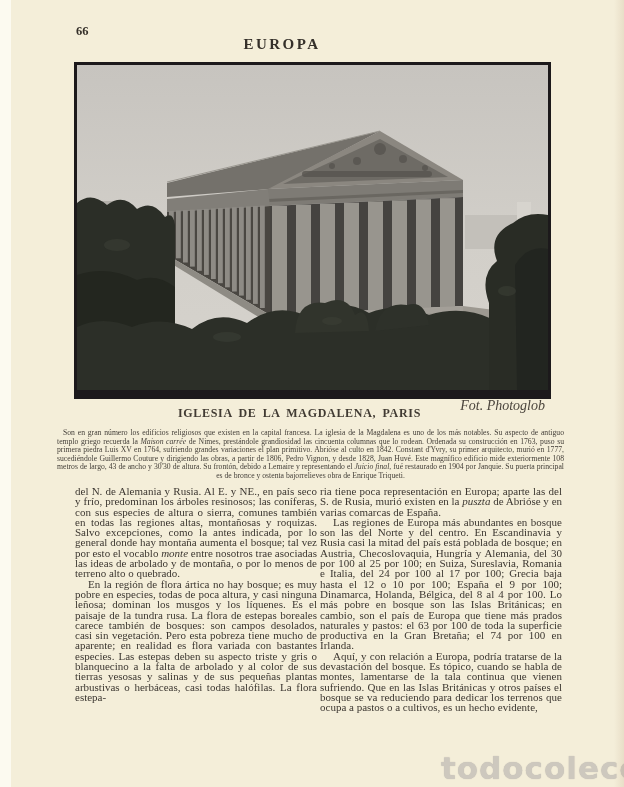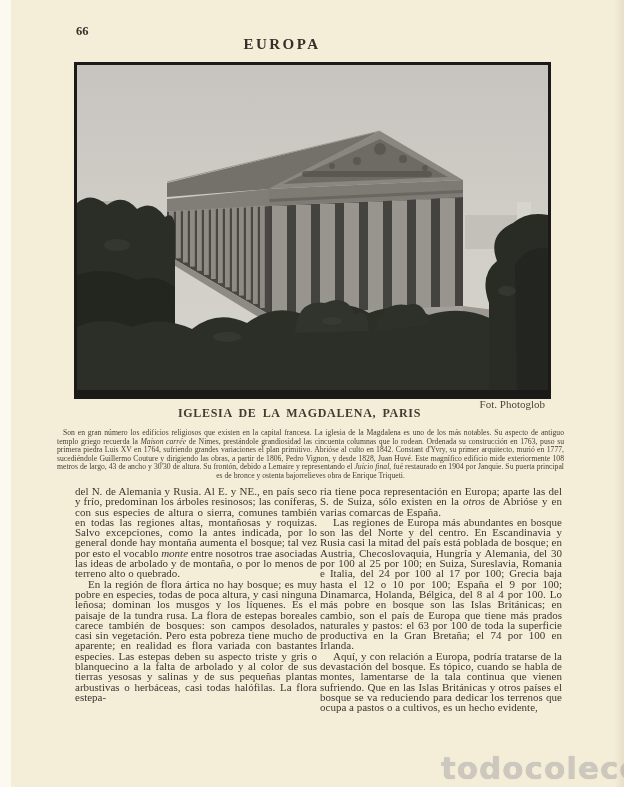--- a/index.html
+++ b/index.html
@@ -9,21 +9,21 @@
   .edge-strip{position:absolute;left:0;top:0;width:11px;height:100%;background:#fcfaf0;}
   .page::after{content:'';position:absolute;top:0;right:0;width:10px;height:100%;
         background:linear-gradient(90deg,rgba(180,160,130,0) 0%,rgba(180,150,120,.18) 100%);pointer-events:none;}
   .page-number{position:absolute;left:76px;top:24px;font-weight:bold;font-size:12.5px;color:#35302a;}
   .header-title{position:absolute;left:0;top:36px;width:564px;text-align:center;
         font-weight:bold;font-size:15px;letter-spacing:2.5px;color:#35302a;}
   .photo-frame{position:absolute;left:74px;top:62px;width:471px;height:325px;
         border:3px solid #1c191b;border-bottom-width:9px;background:#cfccc7;}
   .photo-frame svg{display:block;width:471px;height:325px;}
   .credit{position:absolute;top:398px;left:300px;width:245px;text-align:right;
-        font-size:11px;color:#4b453d;}
+        font-style:italic;font-size:14px;color:#4b453d;}
   .photo-caption{position:absolute;top:406px;left:74px;width:451px;text-align:center;
         font-weight:bold;font-size:12px;letter-spacing:.7px;word-spacing:2.5px;color:#413b33;}
   .photo-note{position:absolute;top:429px;left:57px;width:507px;margin:0;
         font-size:7.7px;line-height:8.5px;text-align:justify;text-align-last:center;
         text-indent:6px;color:#45403a;}
   .cols{position:absolute;top:486px;left:75px;width:490px;display:flex;gap:3px;}
   .col{width:242px;font-size:11px;line-height:10.3px;text-align:justify;color:#3c3731;}
   .col p{margin:0;}
   .col p.ind{text-indent:13px;}
   em{font-style:italic;}
@@ -132,20 +132,20 @@
   <div class="photo-caption">IGLESIA DE LA MAGDALENA, PARIS</div>
 
   <p class="photo-note"><span>Son en gran número los edificios religiosos que existen en la capital francesa. La iglesia de la Magdalena es uno de los más notables. Su aspecto de antiguo templo griego recuerda la </span><em>Maison carrée</em><span> de Nimes, prestándole grandiosidad las cincuenta columnas que lo rodean. Ordenada su construcción en 1763, puso su primera piedra Luis XV en 1764, sufriendo grandes variaciones el plan primitivo. Abrióse al culto en 1842. Constant d'Yvry, su primer arquitecto, murió en 1777, sucediéndole Guillermo Couture y dirigiendo las obras, a partir de 1806, Pedro Vignon, y desde 1828, Juan Huvé. Este magnífico edificio mide exteriormente 108 metros de largo, 43 de ancho y 30'30 de altura. Su frontón, debido a Lemaire y representando el </span><em>Juicio final</em><span>, fué restaurado en 1904 por Janquie. Su puerta principal es de bronce y ostenta bajorrelieves obra de Enrique Triqueti.</span></p>
 
   <div class="cols">
     <div class="col">
         <p><span>del N. de Alemania y Rusia. Al E. y NE., en país seco y frío, predominan los árboles resinosos; las coníferas, con sus especies de altura o sierra, comunes también en todas las regiones altas, montañosas y roquizas. Salvo excepciones, como la antes indicada, por lo general donde hay montaña aumenta el bosque; tal vez por esto el vocablo </span><em>monte</em><span> entre nosotros trae asociadas las ideas de arbolado y de montaña, o por lo menos de terreno alto o quebrado.</span></p>
         <p class="ind"><span>En la región de flora ártica no hay bosque; es muy pobre en especies, todas de poca altura, y casi ninguna leñosa; dominan los musgos y los líquenes. Es el paisaje de la tundra rusa. La flora de estepas boreales carece también de bosques: son campos desolados, casi sin vegetación. Pero esta pobreza tiene mucho de aparente; en realidad es flora variada con bastantes especies. Las estepas deben su aspecto triste y gris o blanquecino a la falta de arbolado y al color de sus tierras yesosas y salinas y de sus pequeñas plantas arbustivas o herbáceas, casi todas halófilas. La flora estepa-</span></p>
       </div>
     <div class="col">
-        <p><span>ria tiene poca representación en Europa; aparte las del S. de Suiza, sólo existen en la </span><em>otros</em><span> de Abrióse y en varias comarcas de España.</span></p>
+        <p><span>ria tiene poca representación en Europa; aparte las del S. de Rusia, murió existen en la </span><em>puszta</em><span> de Abrióse y en varias comarcas de España.</span></p>
         <p class="ind"><span>Las regiones de Europa más abundantes en bosque son las del Norte y del centro. En Escandinavia y Rusia casi la mitad del país está poblada de bosque; en Austria, Checoslovaquia, Hungría y Alemania, del 30 por 100 al 25 por 100; en Suiza, Sureslavia, Romania e Italia, del 24 por 100 al 17 por 100; Grecia baja hasta el 12 o 10 por 100; España el 9 por 100; Dinamarca, Holanda, Bélgica, del 8 al 4 por 100. Lo más pobre en bosque son las Islas Británicas; en cambio, son el país de Europa que tiene más prados naturales y pastos: el 63 por 100 de toda la superficie productiva en la Gran Bretaña; el 74 por 100 en Irlanda.</span></p>
         <p class="ind"><span>Aquí, y con relación a Europa, podría tratarse de la devastación del bosque. Es tópico, cuando se habla de montes, lamentarse de la tala continua que vienen sufriendo. Que en las Islas Británicas y otros países el bosque se va reduciendo para dedicar los terrenos que ocupa a pastos o a cultivos, es un hecho evidente,</span></p>
       </div>
   </div>
 
   <div class="watermark">todocoleccion</div>
 </div>
 
 </body></html>

